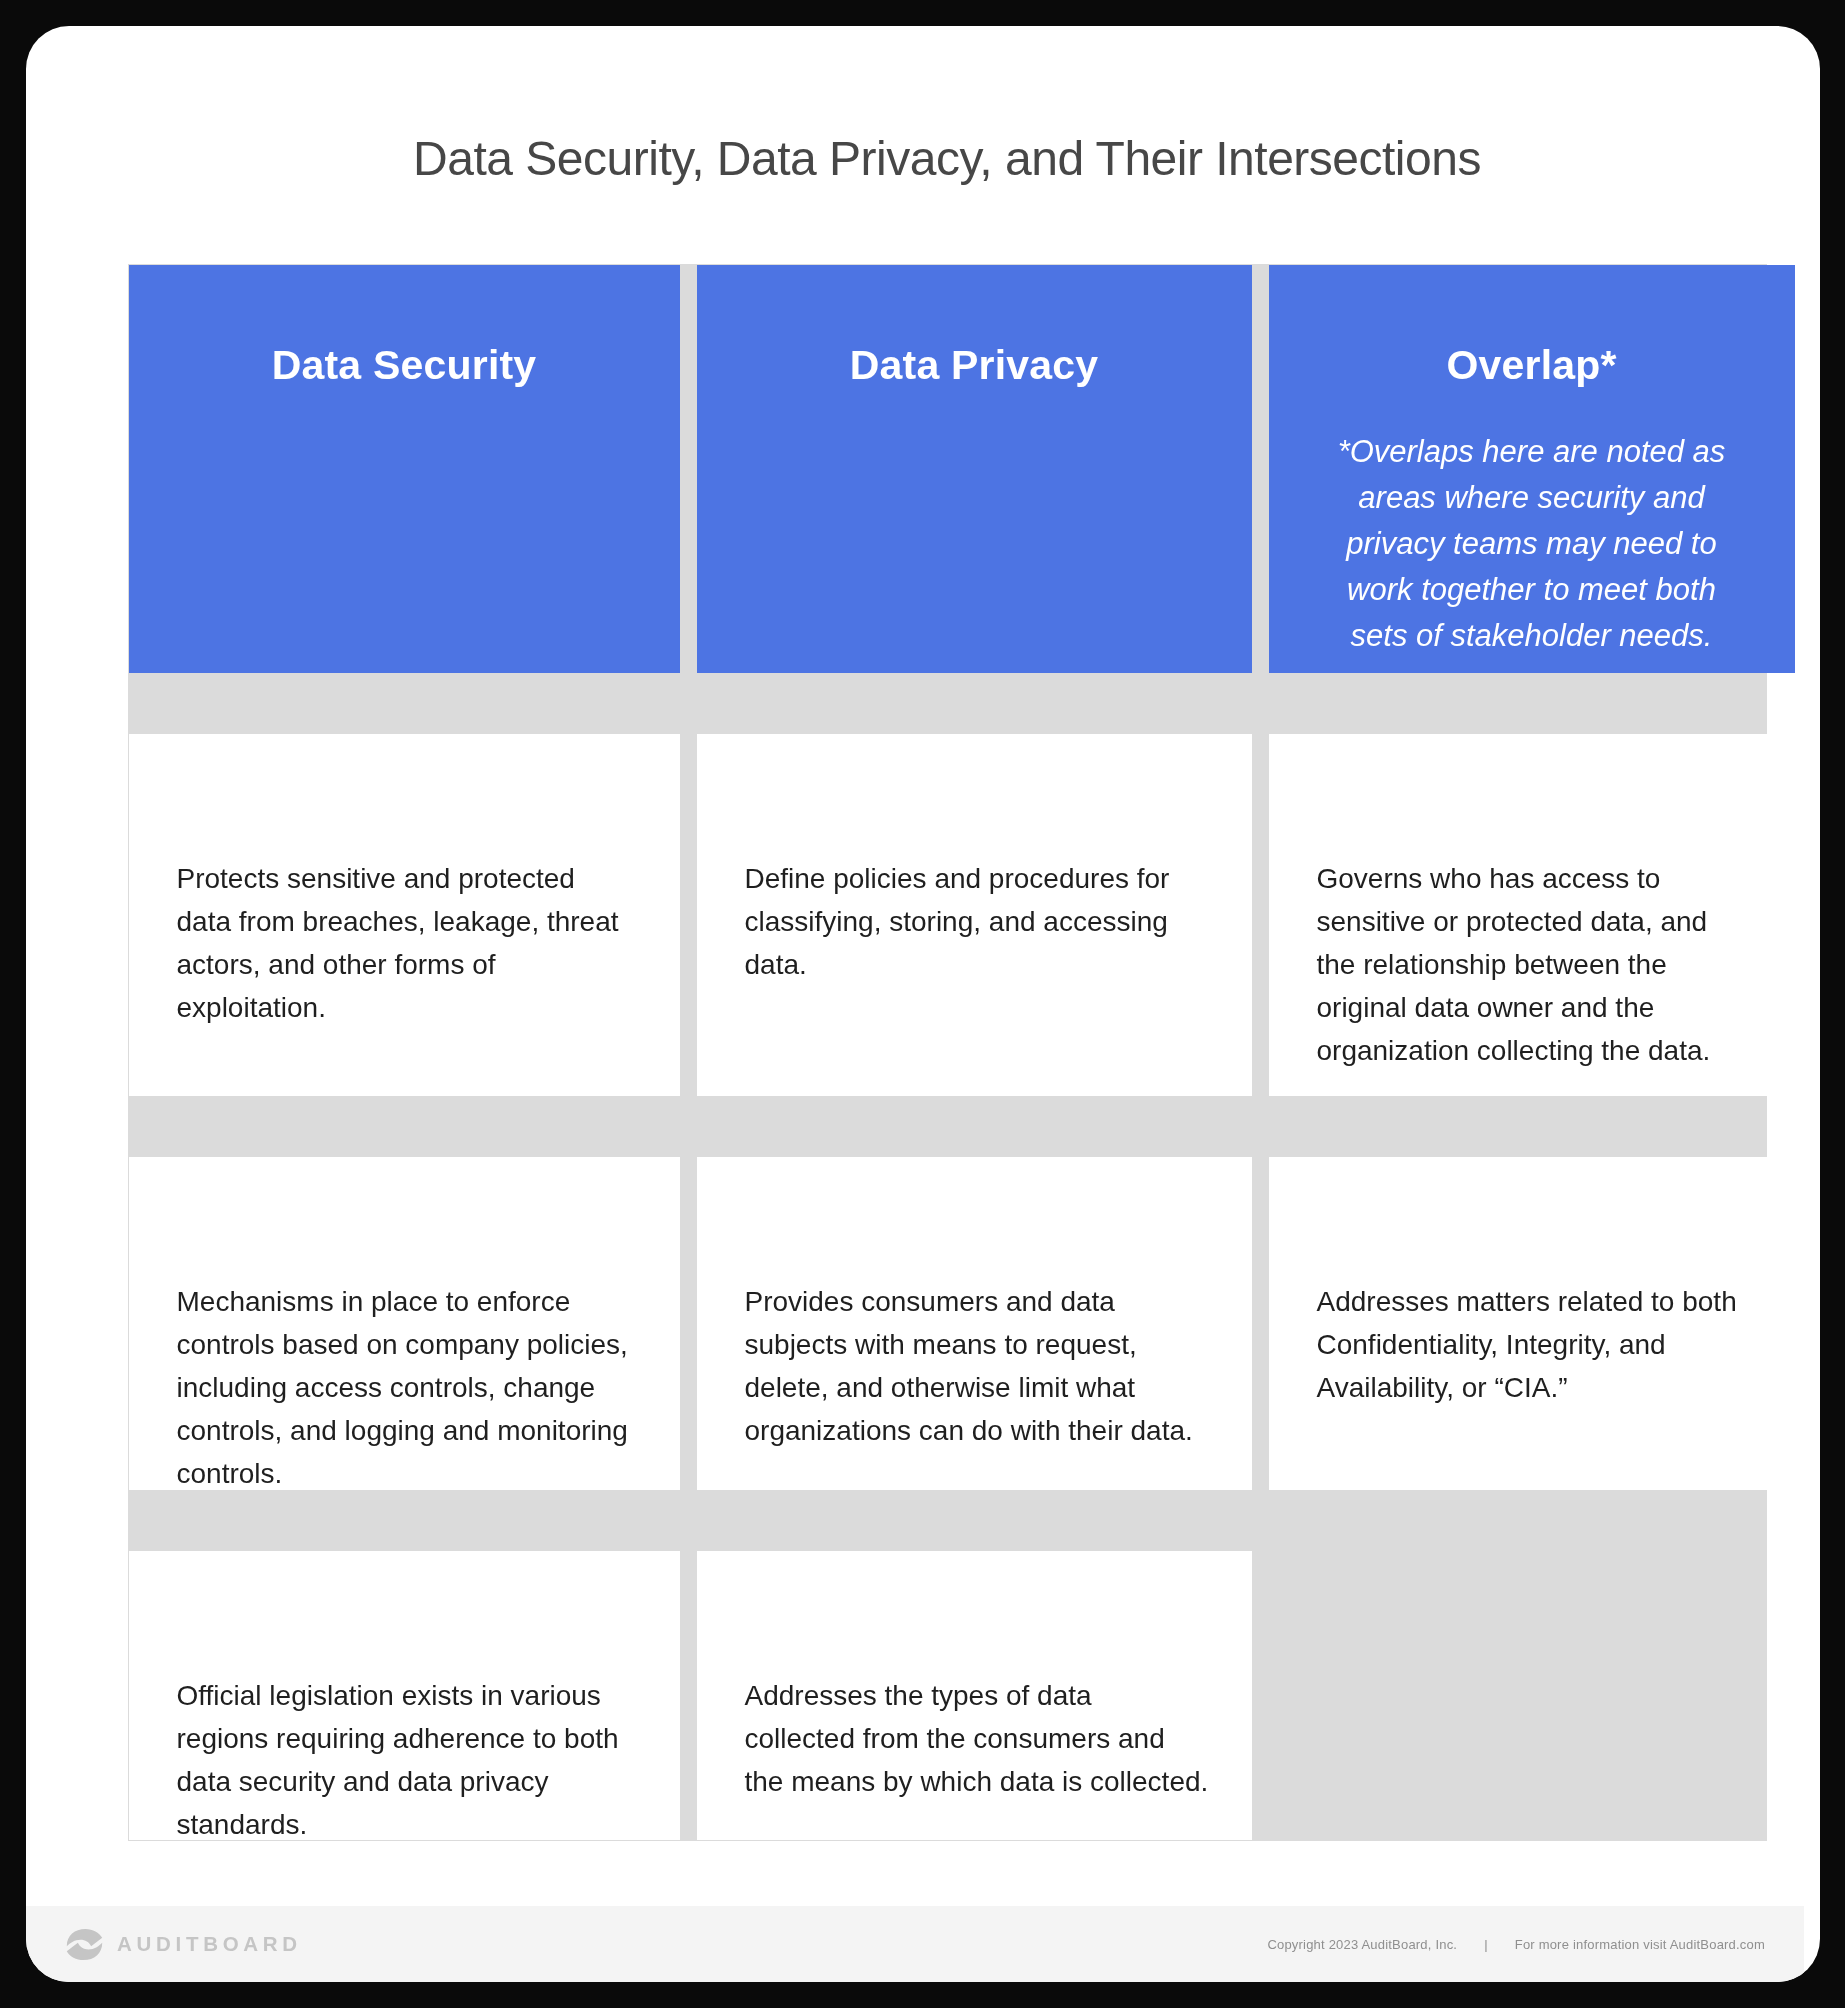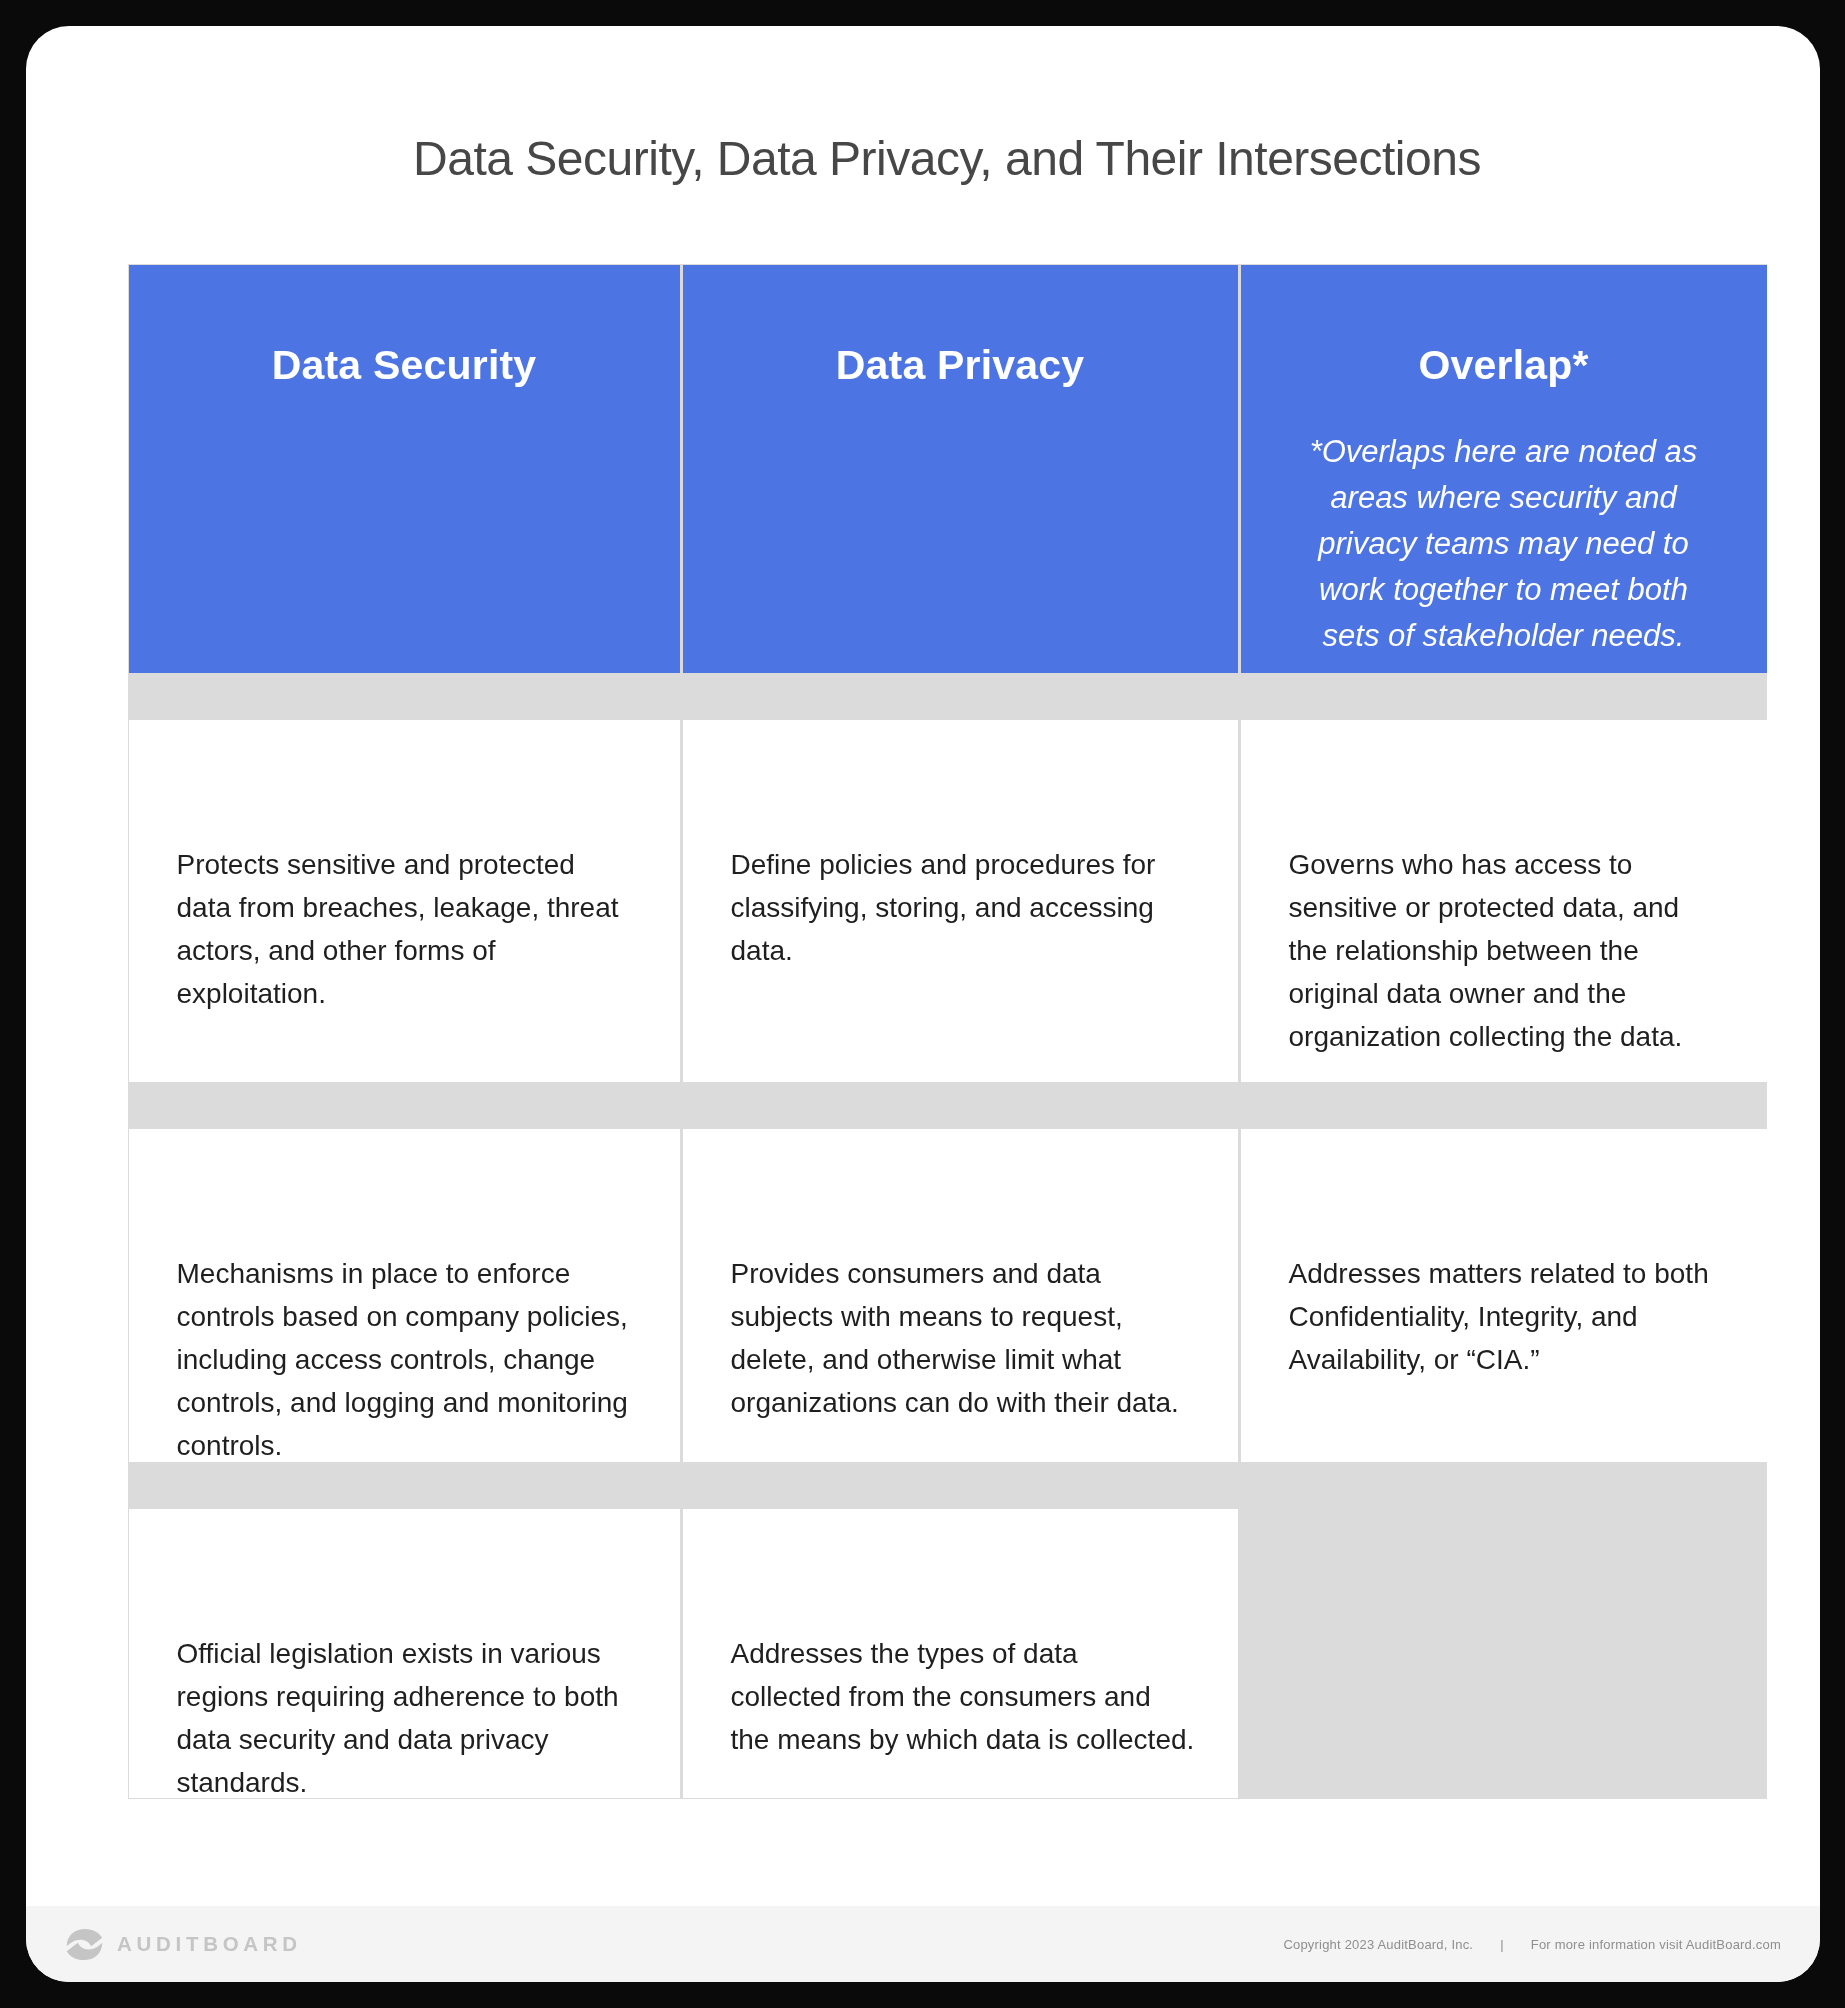--- a/index.html
+++ b/index.html
@@ -38,21 +38,21 @@
     letter-spacing: -0.5px;
     line-height: 58px;
     color: var(--title);
   }
   .data-table {
     width: 1639px;
     margin: 76px auto 0 auto;
     display: grid;
     grid-template-columns: 551px 555px 526px;
     grid-template-rows: 408px 406px 377px 333px;
-    gap: 3px;
+    gap: 17px;
     background: var(--border);
     border: 1.9px solid var(--border);
   }
   .cell {
     background: #ffffff;
   }
   .header-cell {
     background: var(--header-blue);
     color: #ffffff;
     padding-top: 75px;
@@ -75,21 +75,21 @@
   }
   .body-cell {
     padding: 123px 43px 0 48px;
     font-size: 28px;
     line-height: 43px;
     color: var(--body-text);
     margin-top: 44px;
   }
   .footer {
     position: absolute;
-    left: 0; right: 0; bottom: 0;
+    left: 0; right: 16px; bottom: 0;
     height: 76px;
     background: var(--footer-bg);
     display: flex;
     align-items: center;
     justify-content: space-between;
     padding: 0 39px;
   }
   .brand {
     display: flex;
     align-items: center;

